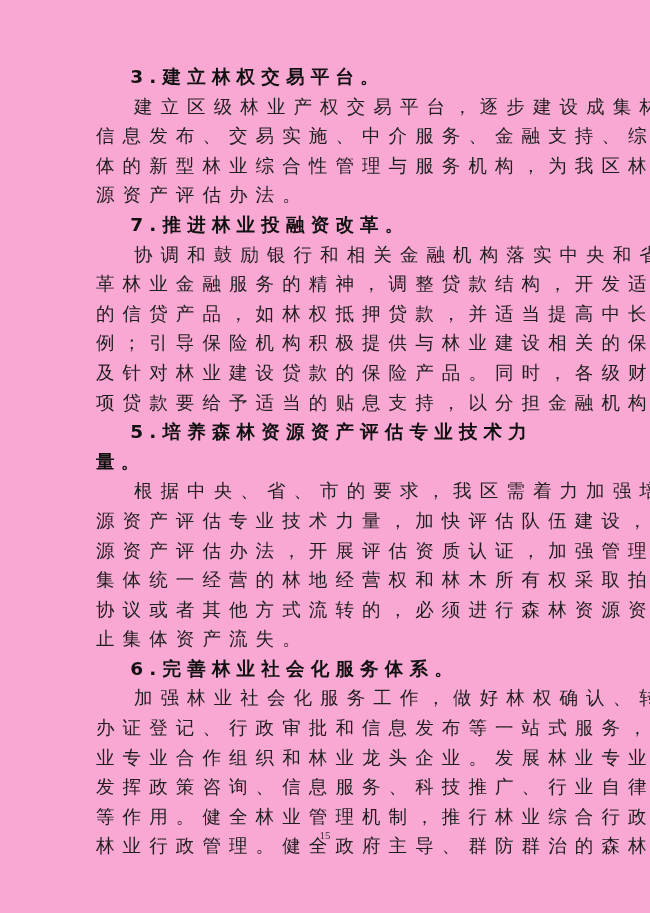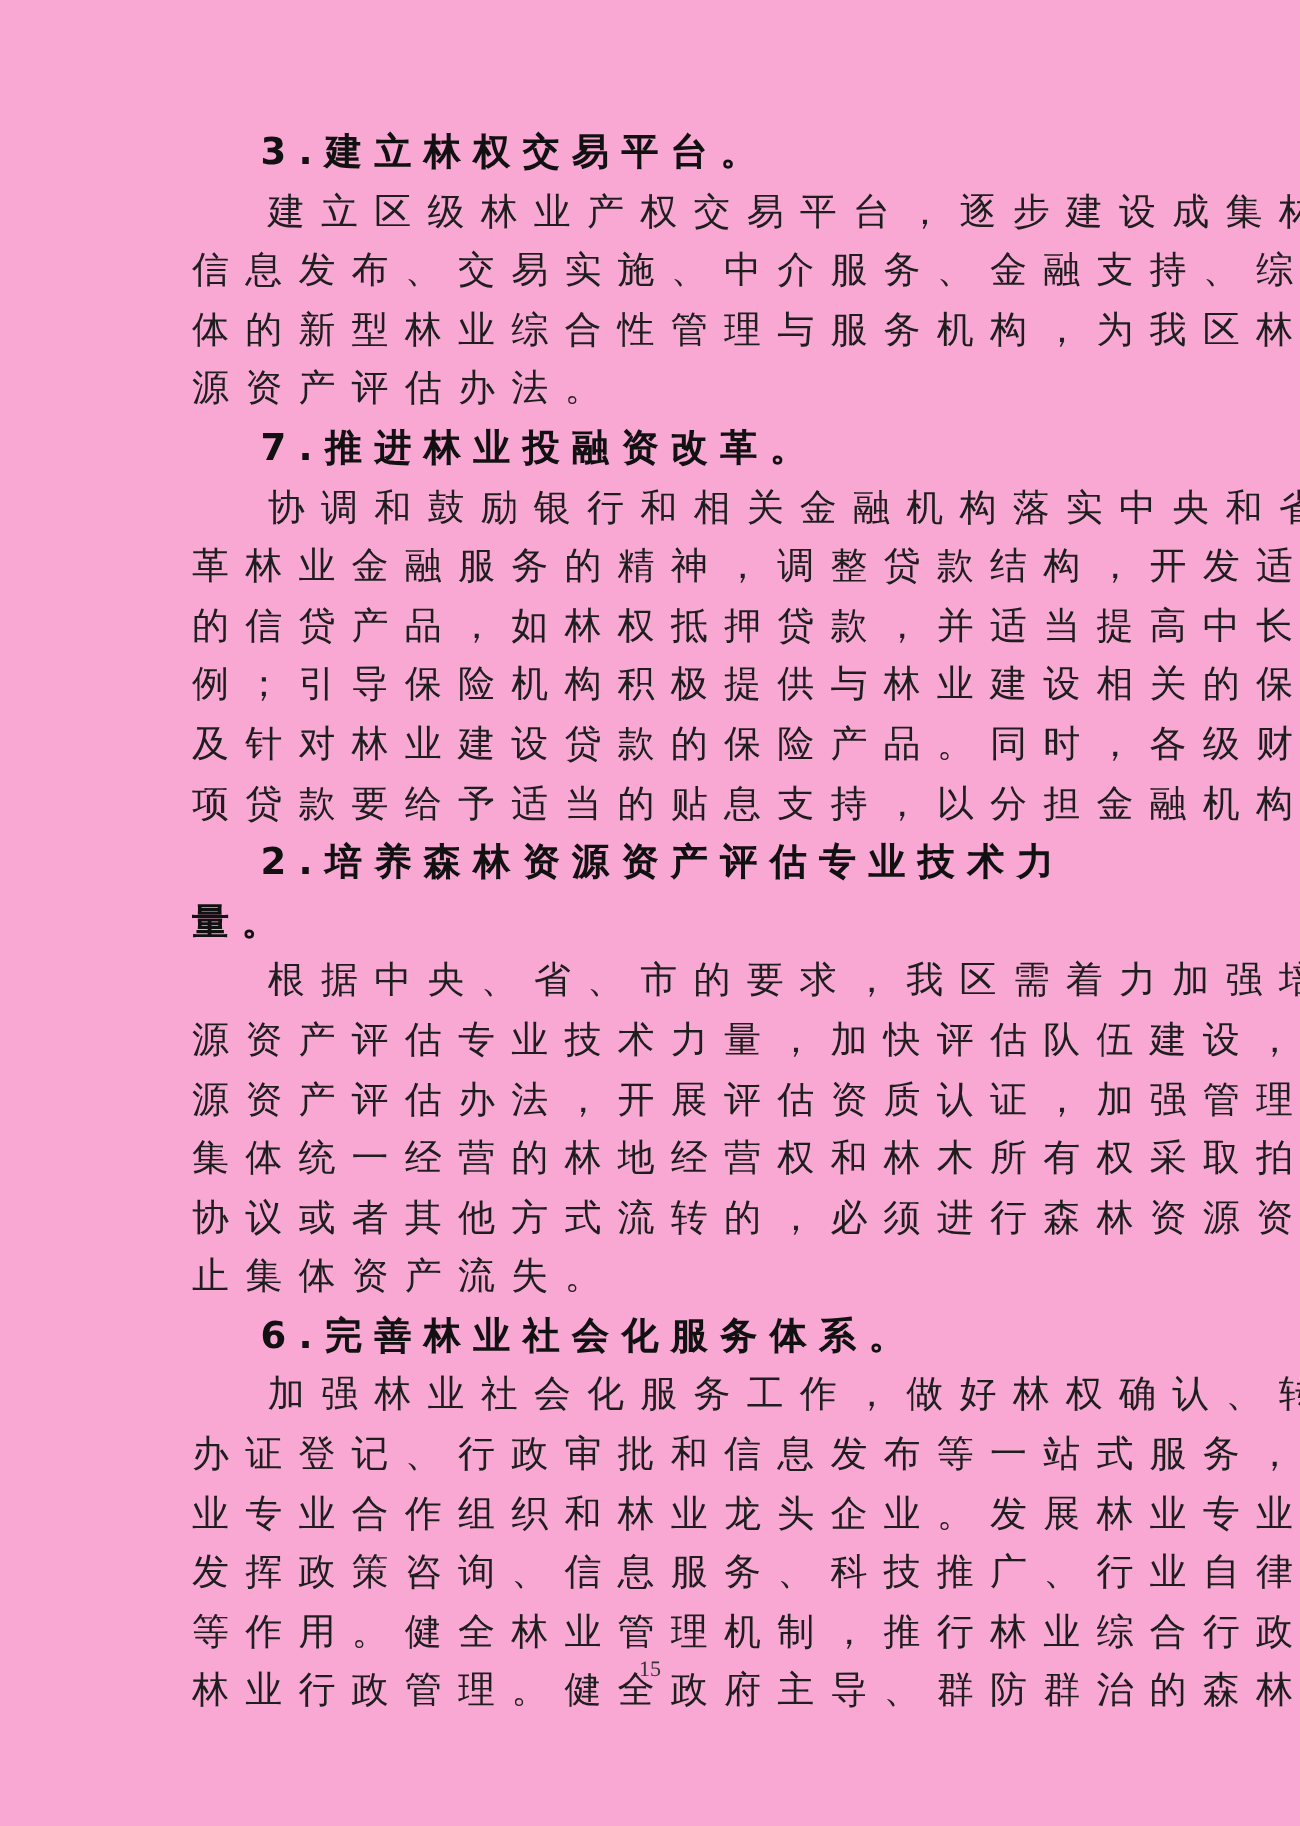--- a/index.html
+++ b/index.html
@@ -45,21 +45,21 @@
     <p class="heading">7.推进林业投融资改革。</p>
     <p class="para">
       <span class="line">协调和鼓励银行和相关金融机构落实中央和省有关改</span>
       <span class="line" style="margin-left:-2.05em">革林业金融服务的精神，调整贷款结构，开发适合林业特点</span>
       <span class="line" style="margin-left:-2.05em">的信贷产品，如林权抵押贷款，并适当提高中长期贷款的比</span>
       <span class="line" style="margin-left:-2.05em">例；引导保险机构积极提供与林业建设相关的保险品种，以</span>
       <span class="line" style="margin-left:-2.05em">及针对林业建设贷款的保险产品。同时，各级财政对林业专</span>
       <span class="line" style="margin-left:-2.05em">项贷款要给予适当的贴息支持，以分担金融机构信贷风险。</span>
     </p>
 
-    <p class="heading">2.培养森林资源资产评估专业技术力量。</p>
+    <p class="heading">5.培养森林资源资产评估专业技术力量。</p>
     <p class="para">
       <span class="line">根据中央、省、市的要求，我区需着力加强培养森林资</span>
       <span class="line" style="margin-left:-2.05em">源资产评估专业技术力量，加快评估队伍建设，制定森林资</span>
       <span class="line" style="margin-left:-2.05em">源资产评估办法，开展评估资质认证，加强管理，规范运作。</span>
       <span class="line" style="margin-left:-2.05em">集体统一经营的林地经营权和林木所有权采取拍卖、招标、</span>
       <span class="line" style="margin-left:-2.05em">协议或者其他方式流转的，必须进行森林资源资产评估，防</span>
       <span class="line" style="margin-left:-2.05em">止集体资产流失。</span>
     </p>
 
     <p class="heading">6.完善林业社会化服务体系。</p>

